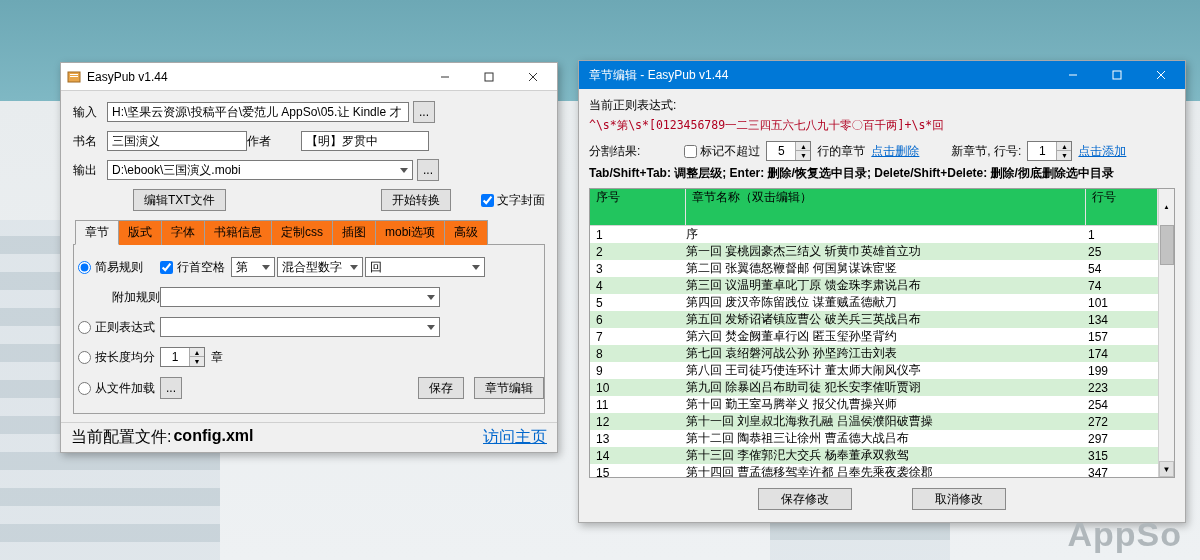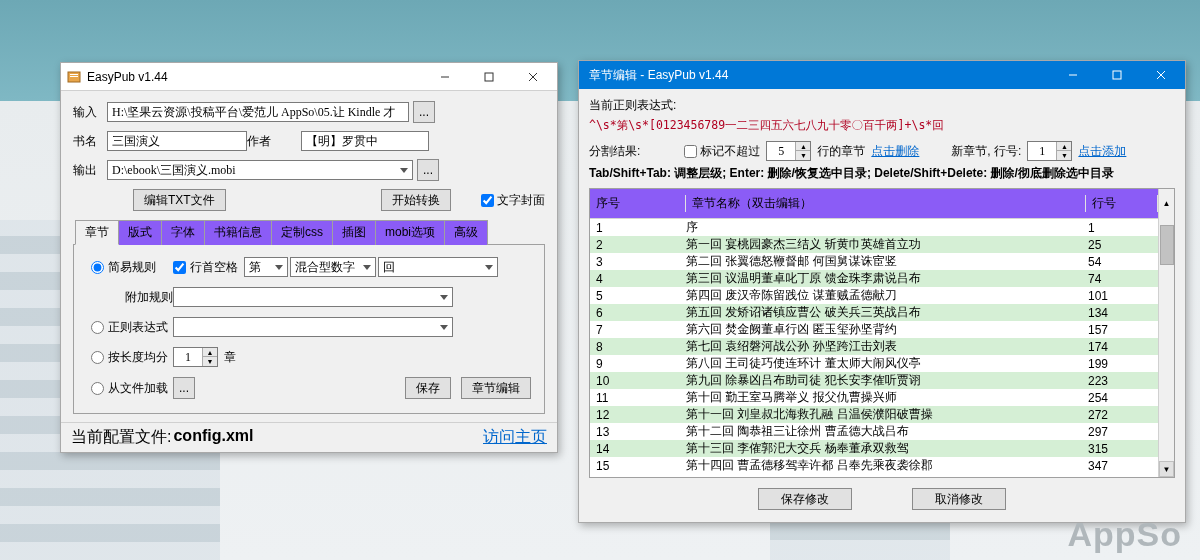--- a/index.html
+++ b/index.html
@@ -40,60 +40,60 @@
 .title-icon { width: 14px; height: 14px; margin-right: 6px; display: inline-block; }
 .title-icon svg { display: block; }
 .title-text { flex: 1; font-size: 12px; }
 .win-btn { width: 44px; height: 28px; display: flex; align-items: center; justify-content: center; }
 .win-btn svg { display: block; }
 .client { padding: 10px 12px 8px; background: #f0f0f0; }
 .row { display: flex; align-items: center; margin-bottom: 8px; }
 .lbl { width: 34px; text-align: left; }
 input[type=text], .combo {
   height: 20px; border: 1px solid #7a7a7a; background: #fff;
-  font-family: Liberation Serif, serif; font-size: 12px; padding: 0 4px;
+  font-family: Liberation Sans, sans-serif; font-size: 12px; padding: 0 4px;
 }
 .btn {
   height: 22px; border: 1px solid #8a8a8a; background: #e1e1e1;
   font-family: inherit; font-size: 12px; padding: 0 10px; cursor: pointer;
 }
 .btn.sm { width: 22px; padding: 0; }
 .combo { position: relative; display: inline-flex; align-items: center; padding-right: 16px; }
 .combo::after {
   content: ""; position: absolute; right: 4px; top: 7px;
   border-left: 4px solid transparent; border-right: 4px solid transparent;
   border-top: 5px solid #555;
 }
 .tabs-bar { display: flex; border-bottom: 1px solid #a0a0a0; margin-top: 6px; gap: 0; padding-left: 2px; }
 .tab {
   padding: 3px 9px; border: 1px solid #a0a0a0; border-bottom: none;
-  background: #8b5cf6; margin-right: -1px; font-size: 12px; cursor: pointer;
+  background: #f97316; margin-right: -1px; font-size: 12px; cursor: pointer;
   position: relative; top: 1px;
 }
 .tab.active { background: #f0f0f0; border-bottom: 1px solid #f0f0f0; z-index: 2; }
-.tab-content { border: 1px solid #a0a0a0; border-top: none; padding: 12px 13px; }
+.tab-content { border: 1px solid #a0a0a0; border-top: none; padding: 12px 0; }
 .rule-row { display: flex; align-items: center; margin-bottom: 10px; }
 .rule-row input[type=radio], .rule-row input[type=checkbox] { margin: 0 4px 0 0; }
 .radio-lbl { width: 86px; display: flex; align-items: center; padding-left: 4px; }
 .extra-lbl { width: 86px; text-align: right; }
 .statusline { display: flex; padding: 4px 10px; border-top: 1px solid #d0d0d0; font-size: 16px; }
 .statusline .link { color: #0066cc; text-decoration: underline; margin-left: auto; cursor: pointer; }
 
 .client2 { padding: 8px 10px; background: #f0f0f0; }
 .regex-line { color: #b00020; font-family: Consolas, monospace; font-size: 11.5px; margin: 4px 0 8px; word-break: break-all; }
 .split-row { display: flex; align-items: center; gap: 6px; font-size: 12px; margin-bottom: 4px; }
 .split-row .link { color: #0066cc; text-decoration: underline; cursor: pointer; }
 .spin { display: inline-flex; align-items: center; border: 1px solid #7a7a7a; height: 20px; background: #fff; }
 .spin input { border: none; width: 28px; height: 18px; text-align: center; font-size: 12px; }
 .spin-arrows { display: flex; flex-direction: column; border-left: 1px solid #aaa; }
 .spin-arrows div { width: 14px; height: 9px; display: flex; align-items: center; justify-content: center; font-size: 7px; cursor: pointer; background: #e8e8e8; }
 .spin-arrows div:first-child { border-bottom: 1px solid #aaa; }
 .hint-line { font-size: 12px; margin: 4px 0 6px; }
 .table-wrap { border: 1px solid #a0a0a0; background: #fff; height: 290px; overflow: hidden; position: relative; }
-.thead { display: flex; background: #8b5cf6; border-bottom: 1px solid #d4d4d4; height: 30px; align-items: center; position: relative; }
+.thead { display: flex; background: #22c55e; border-bottom: 1px solid #d4d4d4; height: 37px; position: relative; }
 .thead .th { padding: 0 6px; font-size: 12px; border-right: 1px solid #e2e2e2; }
 .th-seq { width: 96px; }
 .th-name { flex: 1; }
 .th-line { width: 72px; }
 .th-scroll { width: 16px; background: #f0f0f0; border-left: 1px solid #d0d0d0; height: 100%; }
 .tbody { height: 268px; overflow: hidden; }
 .trow { display: flex; height: 17px; align-items: center; font-size: 12px; padding: 0; }
 .trow.even { background: #d5efd5; }
 .trow .td-seq { width: 96px; padding-left: 6px; }
 .trow .td-name { flex: 1; white-space: nowrap; overflow: hidden; }

